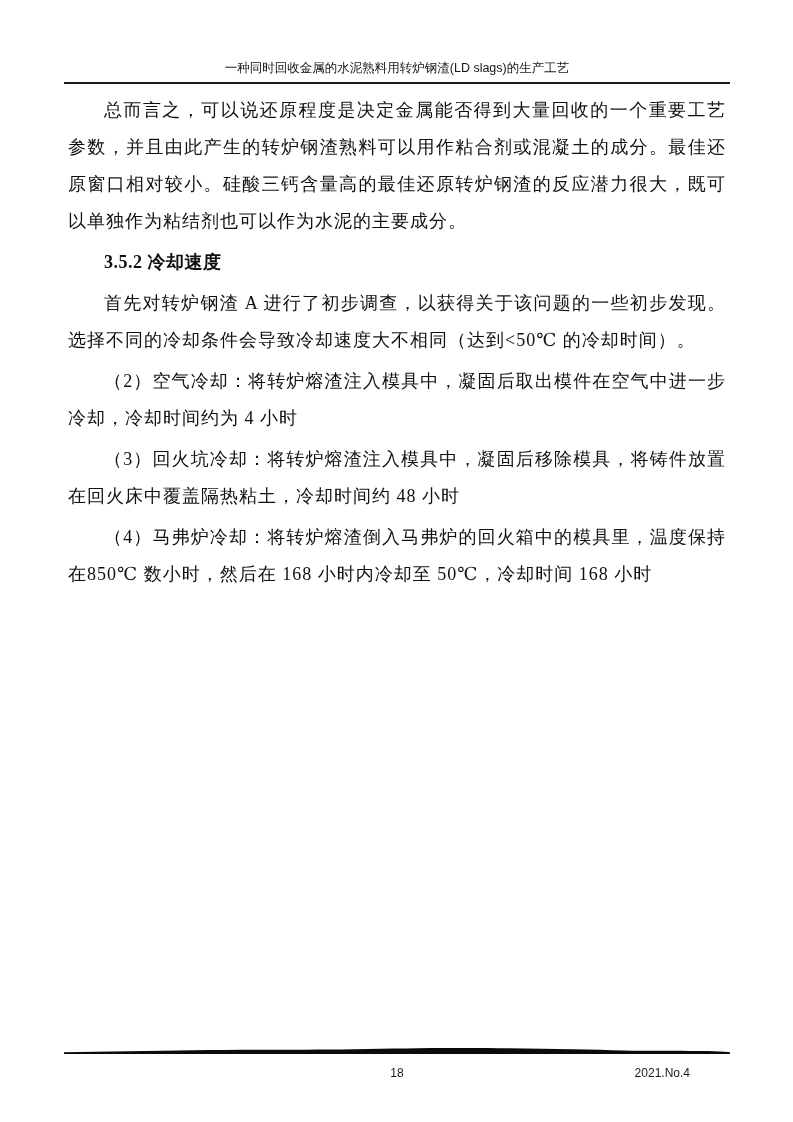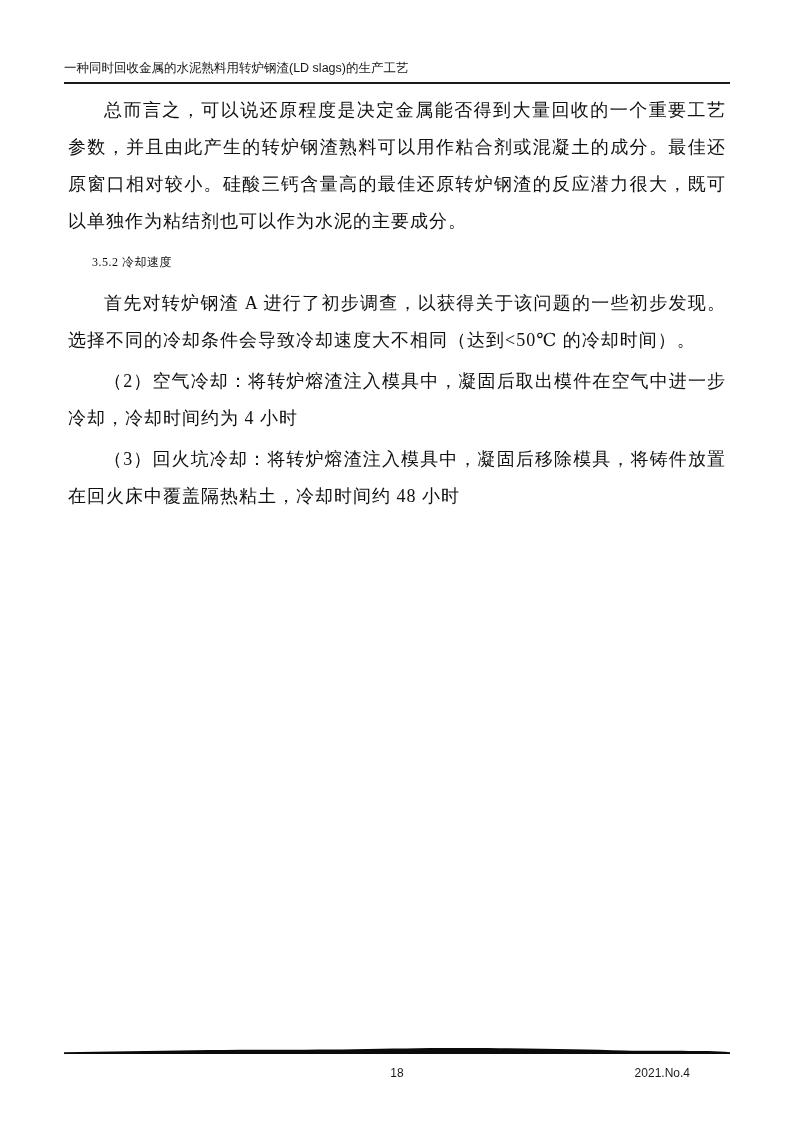--- a/index.html
+++ b/index.html
@@ -15,21 +15,21 @@
     overflow: hidden;
     font-family: "Liberation Serif", "DejaVu Serif", serif;
     color: #111111;
   }
   
   .running-header {
     position: absolute;
     top: 60px;
     left: 64px;
     width: 666px;
-    text-align: left;
+    text-align: center;
     font-family: "Liberation Sans", "DejaVu Sans", sans-serif;
     font-size: 12.5px;
     line-height: 16px;
     color: #151515;
     border-bottom: 2px solid #1a1a1a;
     padding-bottom: 6px;
   }
   
   .doc-body {
     position: absolute;
@@ -42,23 +42,23 @@
     text-align: justify;
     text-justify: inter-ideograph;
     color: #101010;
   }
   .doc-body p {
     margin: 4px;
     text-indent: 2em;
   }
   .section-heading {
     margin: 0;
-    font-size: 12px;
+    font-size: 18px;
     line-height: 37px;
-    font-weight: normal;
+    font-weight: bold;
     letter-spacing: 0.5px;
     text-indent: 0;
   }
   
   .doc-footer {
     position: absolute;
     left: 64px;
     top: 1046px;
     width: 666px;
   }
@@ -96,20 +96,21 @@
   <div class="running-header">
     <span>一种同时回收金属的水泥熟料用转炉钢渣(LD slags)的生产工艺</span>
   </div>
 
   <div class="doc-body">
     <p>总而言之，可以说还原程度是决定金属能否得到大量回收的一个重要工艺参数，并且由此产生的转炉钢渣熟料可以用作粘合剂或混凝土的成分。最佳还原窗口相对较小。硅酸三钙含量高的最佳还原转炉钢渣的反应潜力很大，既可以单独作为粘结剂也可以作为水泥的主要成分。</p>
     <p class="section-heading">3.5.2 冷却速度</p>
     <p>首先对转炉钢渣 A 进行了初步调查，以获得关于该问题的一些初步发现。选择不同的冷却条件会导致冷却速度大不相同（达到&lt;50℃ 的冷却时间）。</p>
     <p>（2）空气冷却：将转炉熔渣注入模具中，凝固后取出模件在空气中进一步冷却，冷却时间约为 4 小时</p>
     <p>（3）回火坑冷却：将转炉熔渣注入模具中，凝固后移除模具，将铸件放置在回火床中覆盖隔热粘土，冷却时间约 48 小时</p>
+    <p>（4）马弗炉冷却：将转炉熔渣倒入马弗炉的回火箱中的模具里，温度保持在850℃ 数小时，然后在 168 小时内冷却至 50℃，冷却时间 168 小时</p>
   </div>
 
   <div class="doc-footer">
     <svg class="footer-rule" viewBox="0 0 666 9" preserveAspectRatio="none" aria-hidden="true">
       <path fill="#0b0b0b" d="M0,8 L666,8 L666,6.2
         C640,4.2 600,5.4 560,4.6
         C520,3.2 470,2.2 400,2.0
         C360,1.9 330,2.6 290,3.2
         C240,4.0 180,3.4 130,4.2
         C90,4.8 40,5.6 0,6.2 Z"></path>

